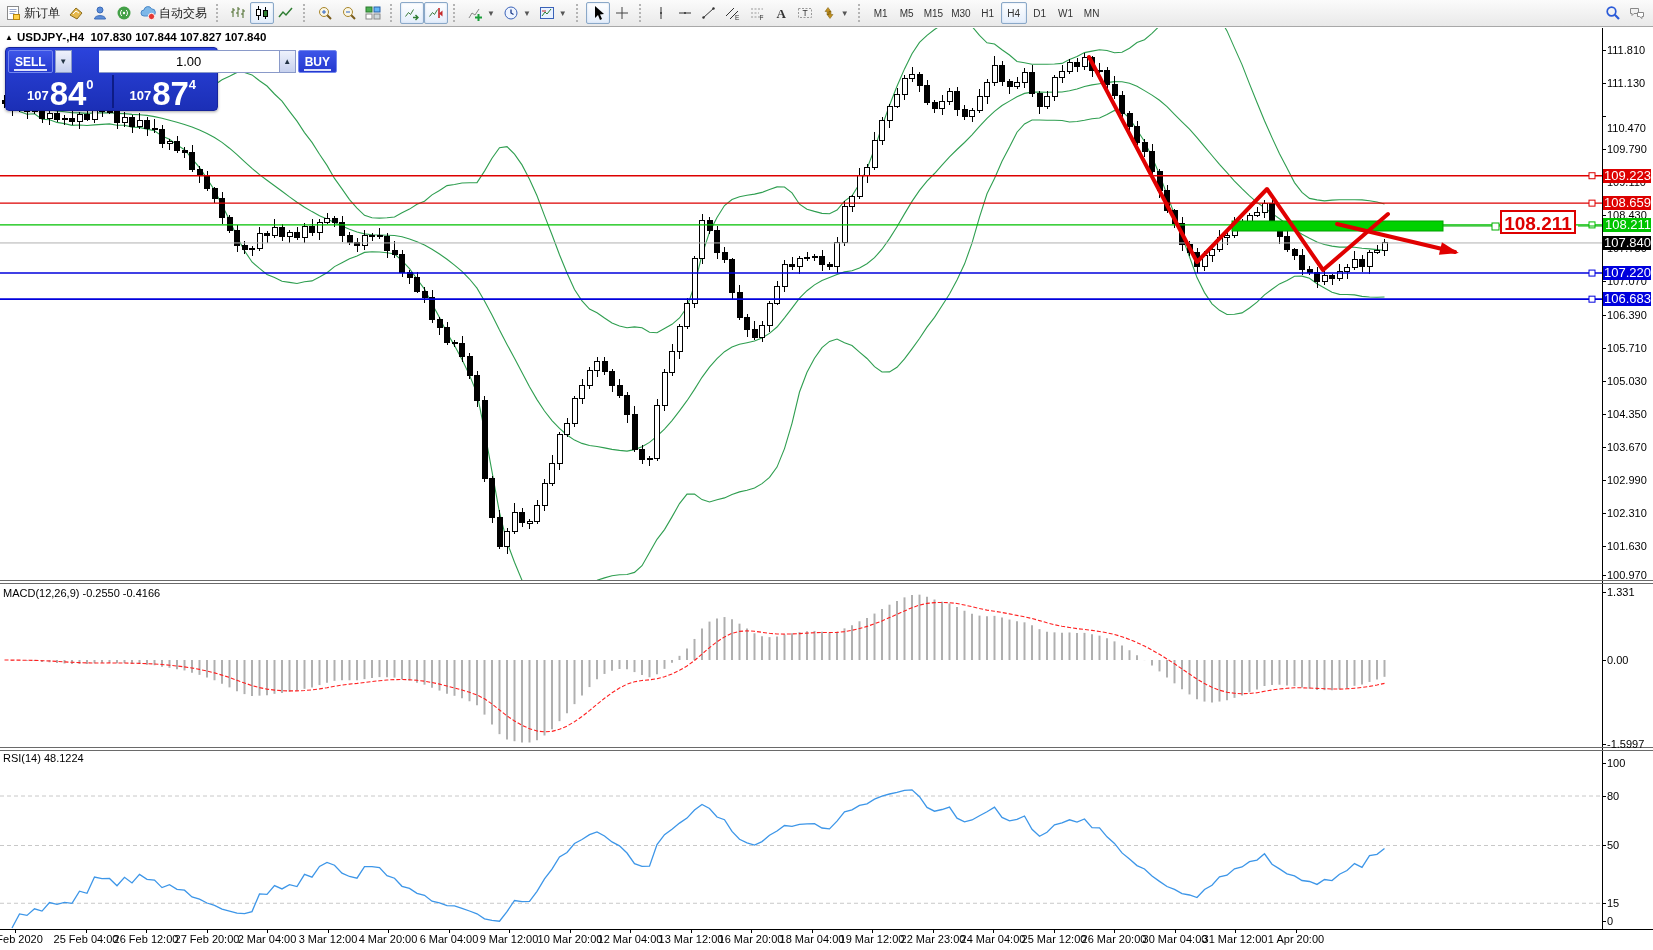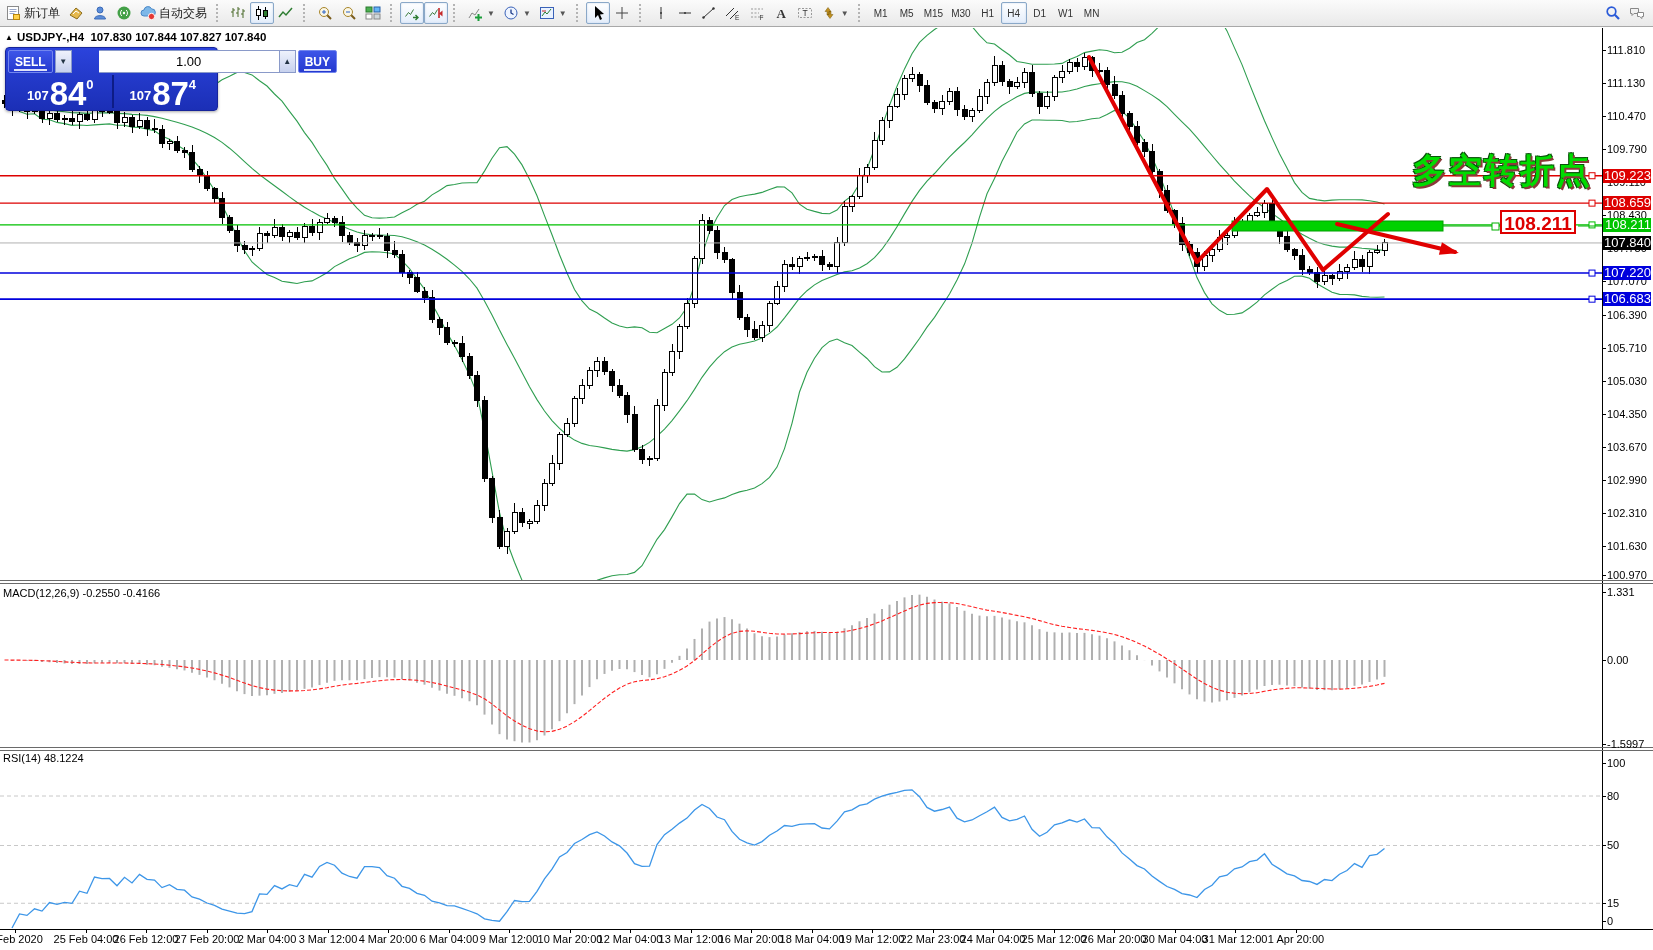--- a/index.html
+++ b/index.html
@@ -938,30 +938,29 @@
           <span class="sup">0</span>
       </div>
       <div class="tp-price">
         <span class="pfx">107</span>
           <span class="main">87</span>
           <span class="sup">4</span>
       </div>
     </div>
   </div>
 
-  <div class="cn-note">多空转折点</div>
   <div class="price-callout">108.211</div>
 
   <div class="ind-label" style="top:587px">MACD(12,26,9) -0.2550 -0.4166</div>
   <div class="ind-label" style="top:752px">RSI(14) 48.1224</div>
 
   <div id="axis-labels">
       <div class="axis-lab" style="top:44px">111.810</div>
       <div class="axis-lab" style="top:77px">111.130</div>
-      <div class="axis-lab" style="top:110px">110.470</div>
+      <div class="axis-lab" style="top:122px">110.470</div>
       <div class="axis-lab" style="top:143px">109.790</div>
       <div class="axis-lab" style="top:176px">109.110</div>
       <div class="axis-lab" style="top:209px">108.430</div>
       <div class="axis-lab" style="top:242px">107.750</div>
       <div class="axis-lab" style="top:275px">107.070</div>
       <div class="axis-lab" style="top:309px">106.390</div>
       <div class="axis-lab" style="top:342px">105.710</div>
       <div class="axis-lab" style="top:375px">105.030</div>
       <div class="axis-lab" style="top:408px">104.350</div>
       <div class="axis-lab" style="top:441px">103.670</div>

